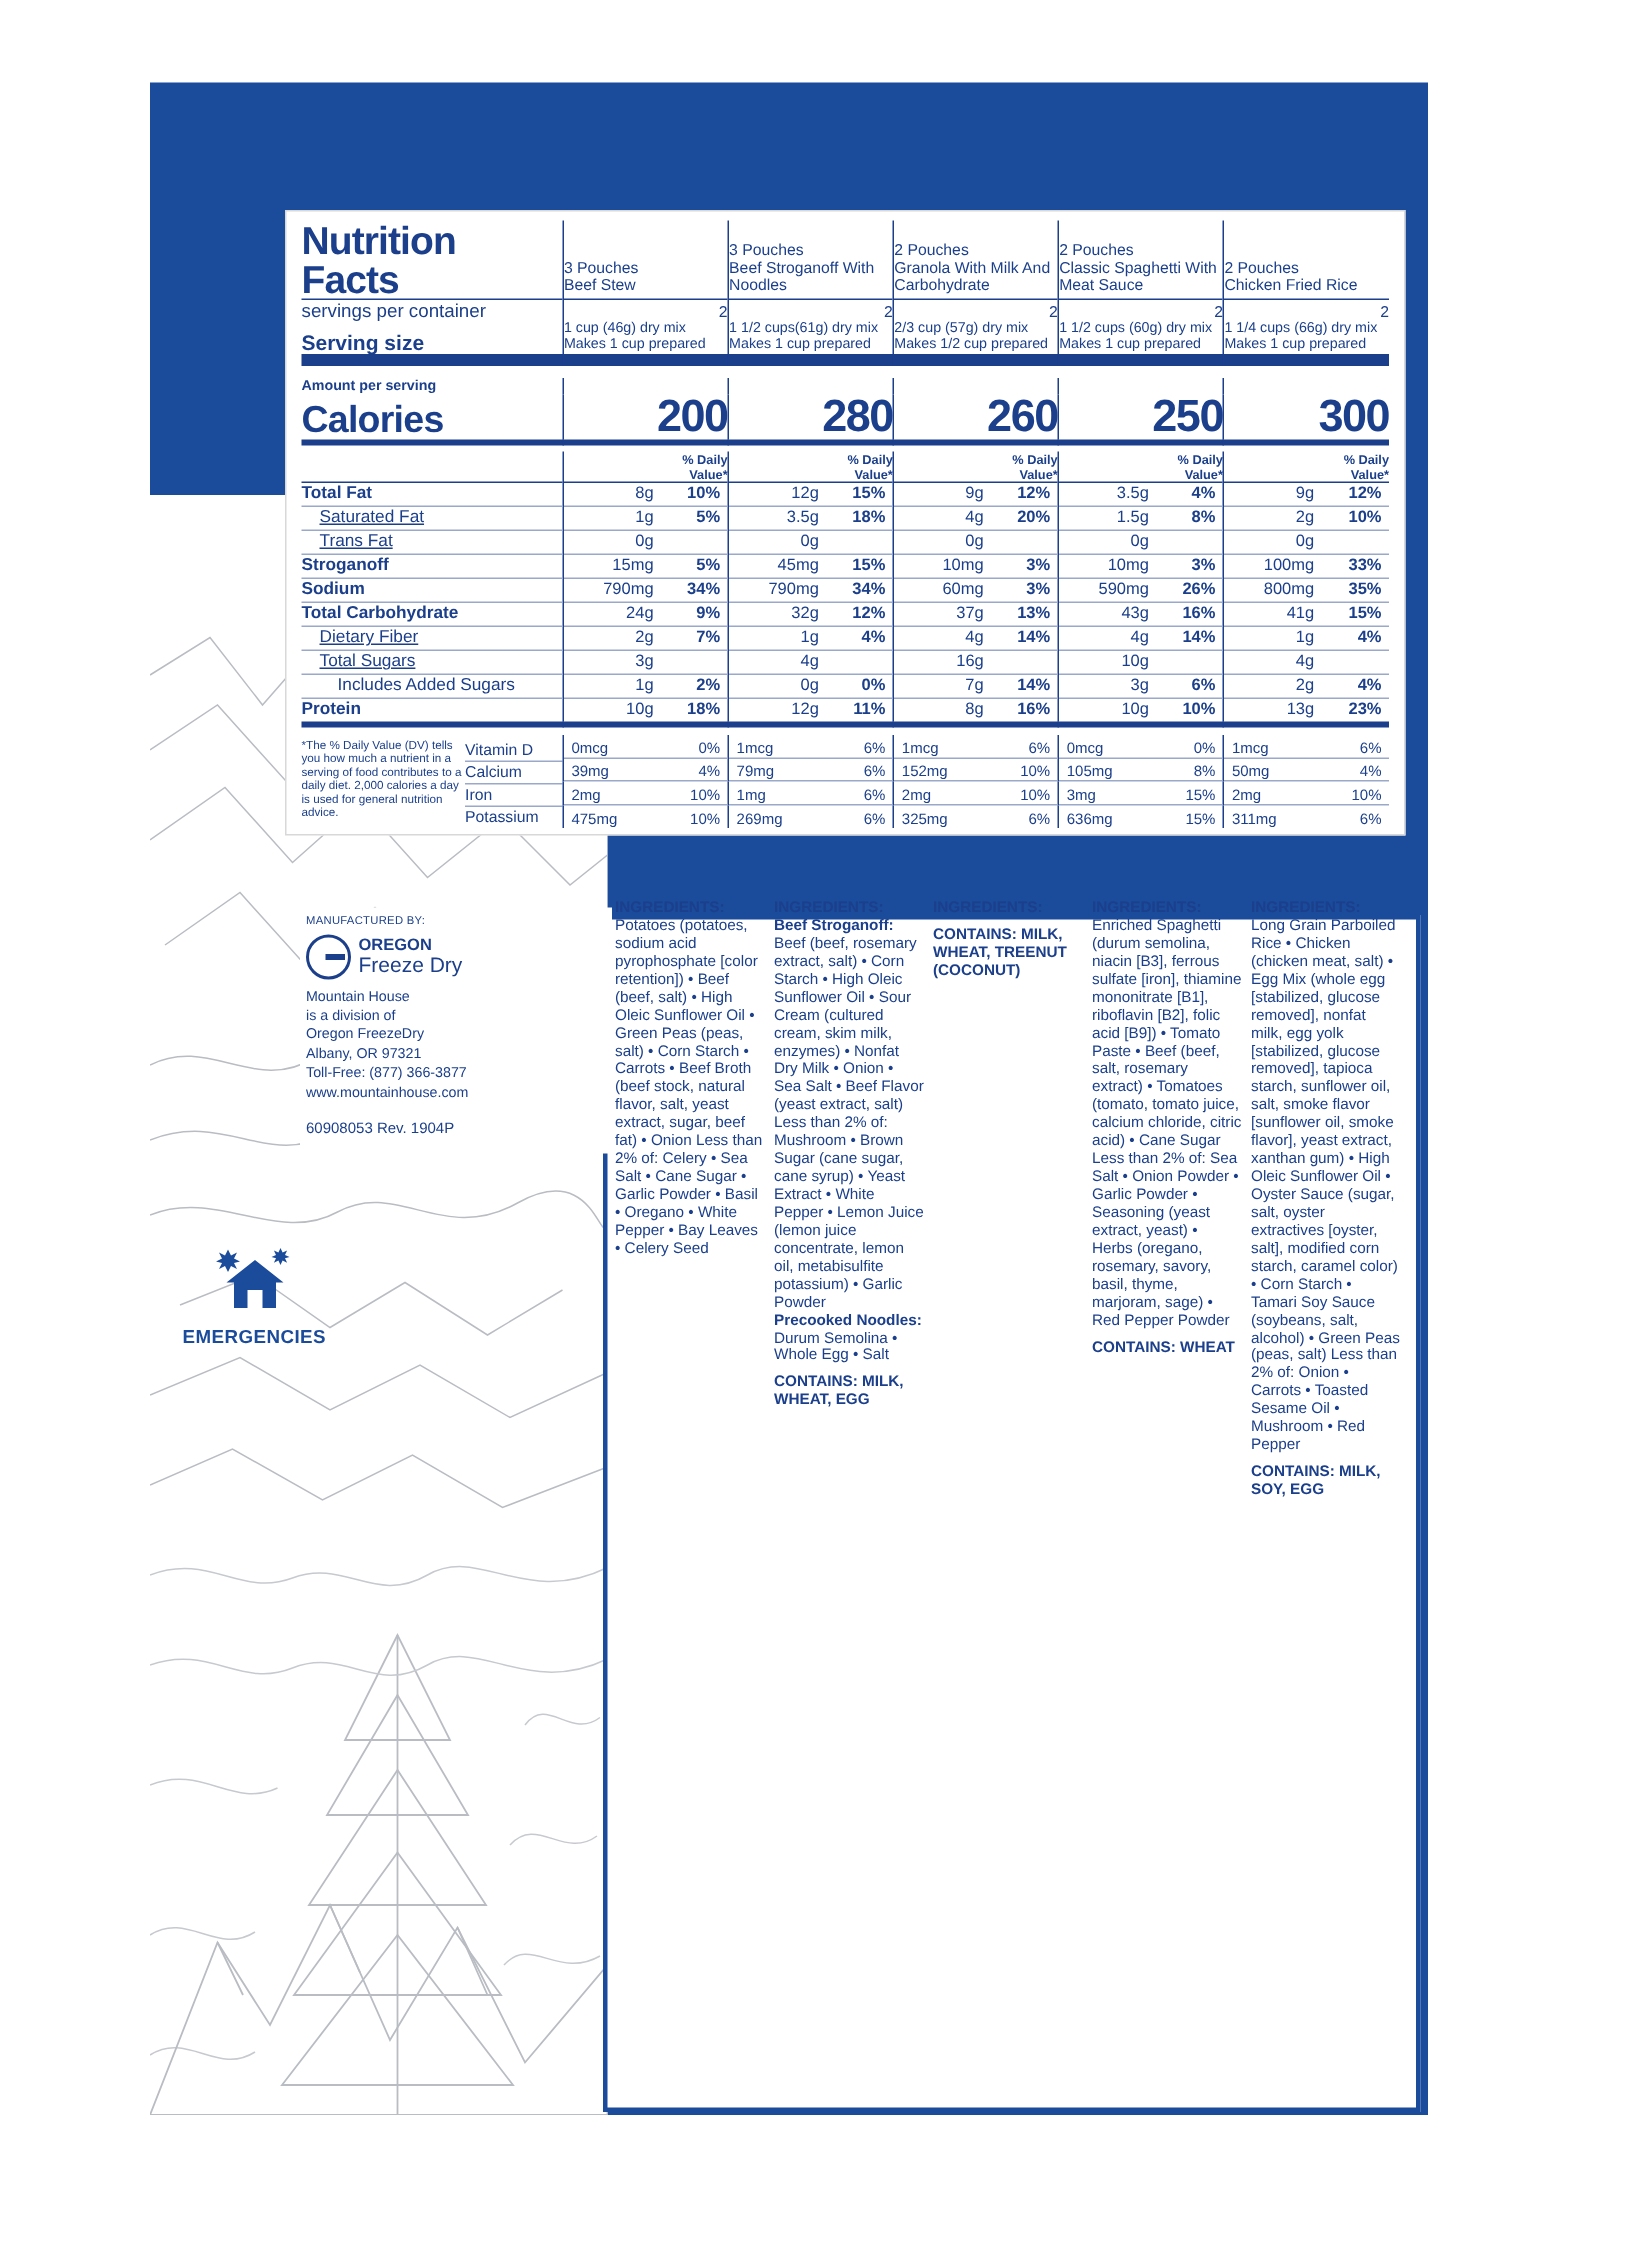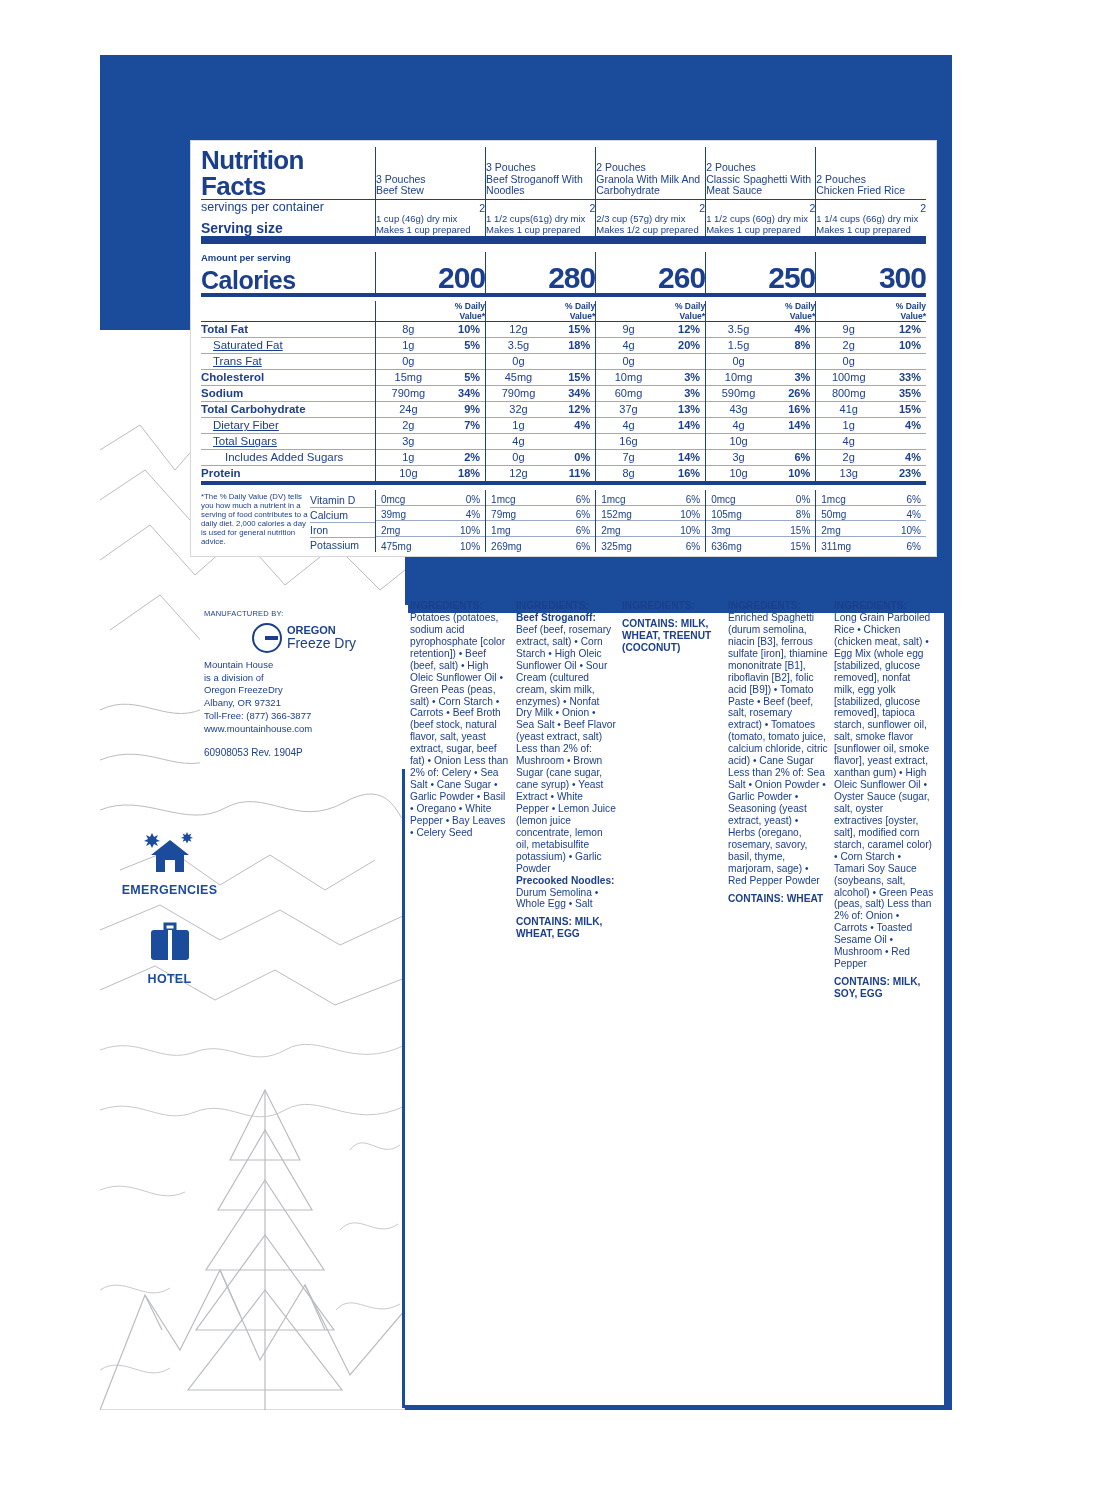--- a/index.html
+++ b/index.html
@@ -115,21 +115,21 @@
   .rule-hair { border-top: 0.7px solid #9aa9c9; }
 
   .amount-lbl { font-size: 9.5px; font-weight: bold; }
   .cal-lbl { font-size: 25px; font-weight: bold; letter-spacing:-.5px; line-height:1; }
   .cal-val { font-size: 30px; font-weight: bold; text-align: right; letter-spacing:-1px; line-height:1; }
 
   .dv-head { font-size: 8.5px; font-weight: bold; text-align: right; }
   .nut-name { font-size: 11.5px; font-weight: bold; }
   .nut-name.sub { font-weight: normal; padding-left: 12px; text-decoration: underline; }
   .nut-name.sub2 { font-weight: normal; padding-left: 24px; }
-  .amt { font-size: 11px; text-align: center; padding-left: 5px !important; }
+  .amt { font-size: 11px; text-align: right; padding-left: 5px !important; }
   .pct { font-size: 11px; font-weight: bold; text-align: right; padding-right: 5px !important; }
 
   .row td { padding-top: 1.5px !important; padding-bottom: 1.5px !important; }
 
   .footnote {
     font-size: 7.8px;
     line-height: 1.15;
     width: 150px;
   }
   .vit-name { font-size: 10.5px; }
@@ -142,21 +142,21 @@
     left: 200px;
     top: 605px;
     width: 200px;
     font-size: 9.5px;
     color: #1b3f8b;
     line-height: 1.3;
     background: #ffffff;
     padding: 4px 4px 10px 4px;
   }
   .manu .mfg-lbl { font-size: 7.5px; letter-spacing: .2px; margin-bottom: 4px; }
-  .ofd-row { display: flex; align-items: center; gap: 5px; margin-bottom: 6px; justify-content: center; }
+  .ofd-row { display: flex; align-items: center; gap: 5px; margin-bottom: 6px; }
   .ofd-logo {
     width: 26px; height: 26px; border-radius: 50%;
     border: 2.5px solid #1b3f8b;
     position: relative;
     flex: 0 0 auto;
   }
   .ofd-logo::after {
     content: "";
     position: absolute;
     left: 11px; top: 11px;
@@ -244,28 +244,20 @@
       <svg class="glyph" width="54" height="46" viewBox="0 0 54 46">
         <path d="M27 10 L46 25 H41 V42 H13 V25 H8 Z" fill="#1b4b9b"></path>
         <rect x="22" y="30" width="10" height="12" fill="#ffffff"></rect>
         <path d="M9 3 l2 4 4-2 -2 4 4 2 -4 1 2 4 -4-2 -2 4 -2-4 -4 2 2-4 -4-1 4-2 -2-4 4 2z" fill="#1b4b9b"></path>
         <path d="M44 2 l1.4 3 3-1.4 -1.4 3 3 1.4 -3 .8 1.4 3 -3-1.4 -1.4 3 -1.4-3 -3 1.4 1.4-3 -3-.8 3-1.4 -1.4-3 3 1.4z" fill="#1b4b9b"></path>
       </svg>
       <div class="icon-label">EMERGENCIES</div>
     </div>
 
 
-    <div class="icon-block">
-      <svg class="glyph" width="54" height="46" viewBox="0 0 54 46">
-        <rect x="22" y="5" width="10" height="6" fill="none" stroke="#1b4b9b" stroke-width="3"></rect>
-        <rect x="8" y="11" width="38" height="30" rx="3" fill="#1b4b9b"></rect>
-        <rect x="25" y="11" width="4" height="30" fill="#ffffff"></rect>
-      </svg>
-      <div class="icon-label">HOTEL</div>
-    </div>
 
   </div>
 
   <div class="inner-white"></div>
 
   <div class="nf-panel">
     <div class="nf-inner">
       <table class="nf">
         <colgroup>
           <col style="width:180px">
@@ -443,21 +435,21 @@
           <td class="amt hdr-sep">0g</td>
               <td class="pct"></td>
           <td class="amt hdr-sep">0g</td>
               <td class="pct"></td>
         </tr>
         <tr>
               <td colspan="11" class="rule-hair"></td>
             </tr>
 
         <tr class="row">
-          <td class="nut-name">Cholesterol</td>
+          <td class="nut-name">Stroganoff</td>
           <td class="amt hdr-sep">15mg</td>
               <td class="pct">5%</td>
           <td class="amt hdr-sep">45mg</td>
               <td class="pct">15%</td>
           <td class="amt hdr-sep">10mg</td>
               <td class="pct">3%</td>
           <td class="amt hdr-sep">10mg</td>
               <td class="pct">3%</td>
           <td class="amt hdr-sep">100mg</td>
               <td class="pct">33%</td>

